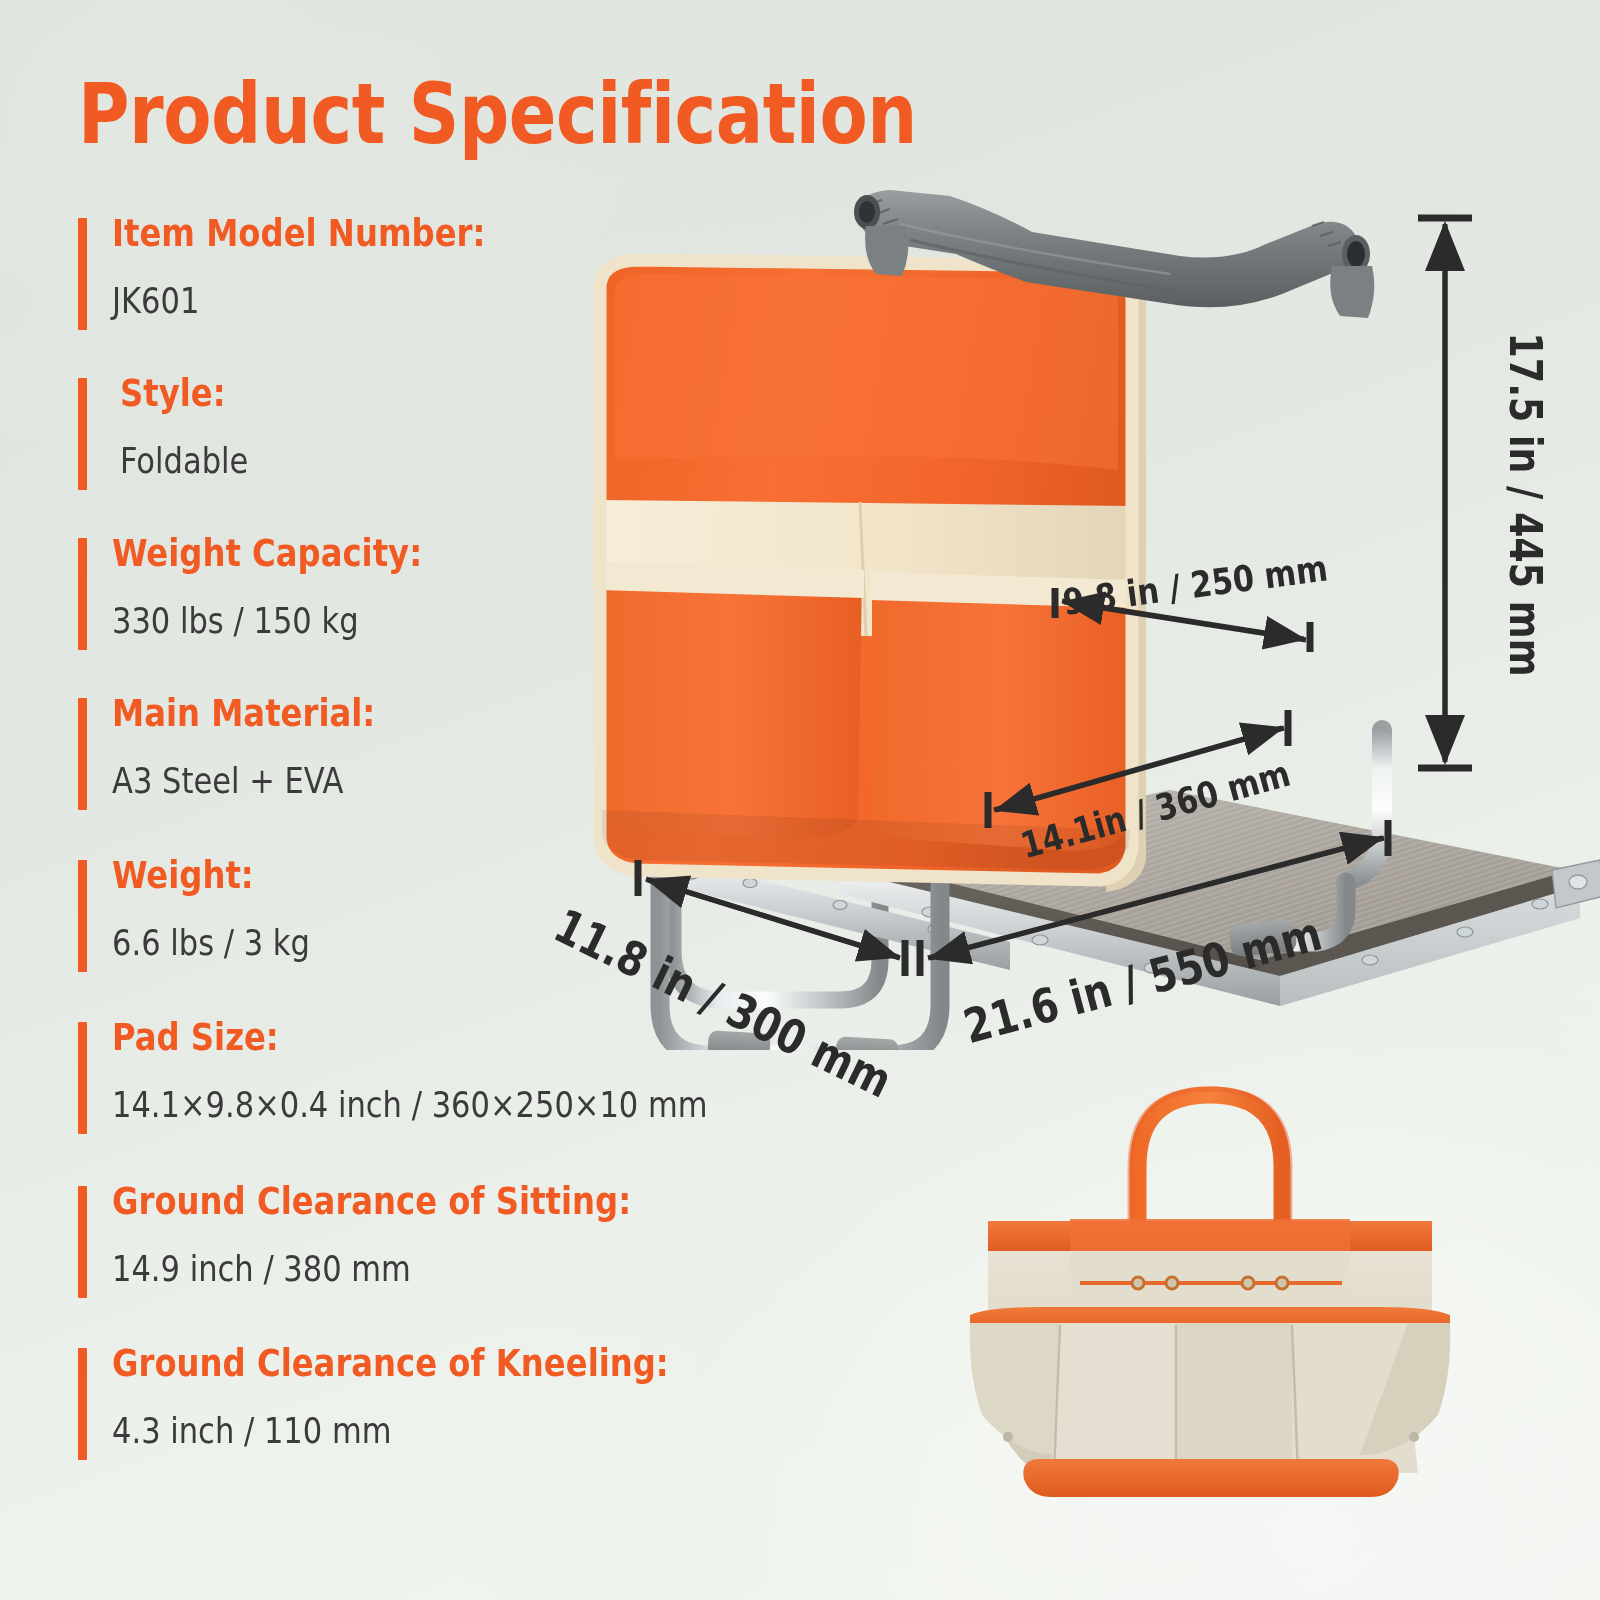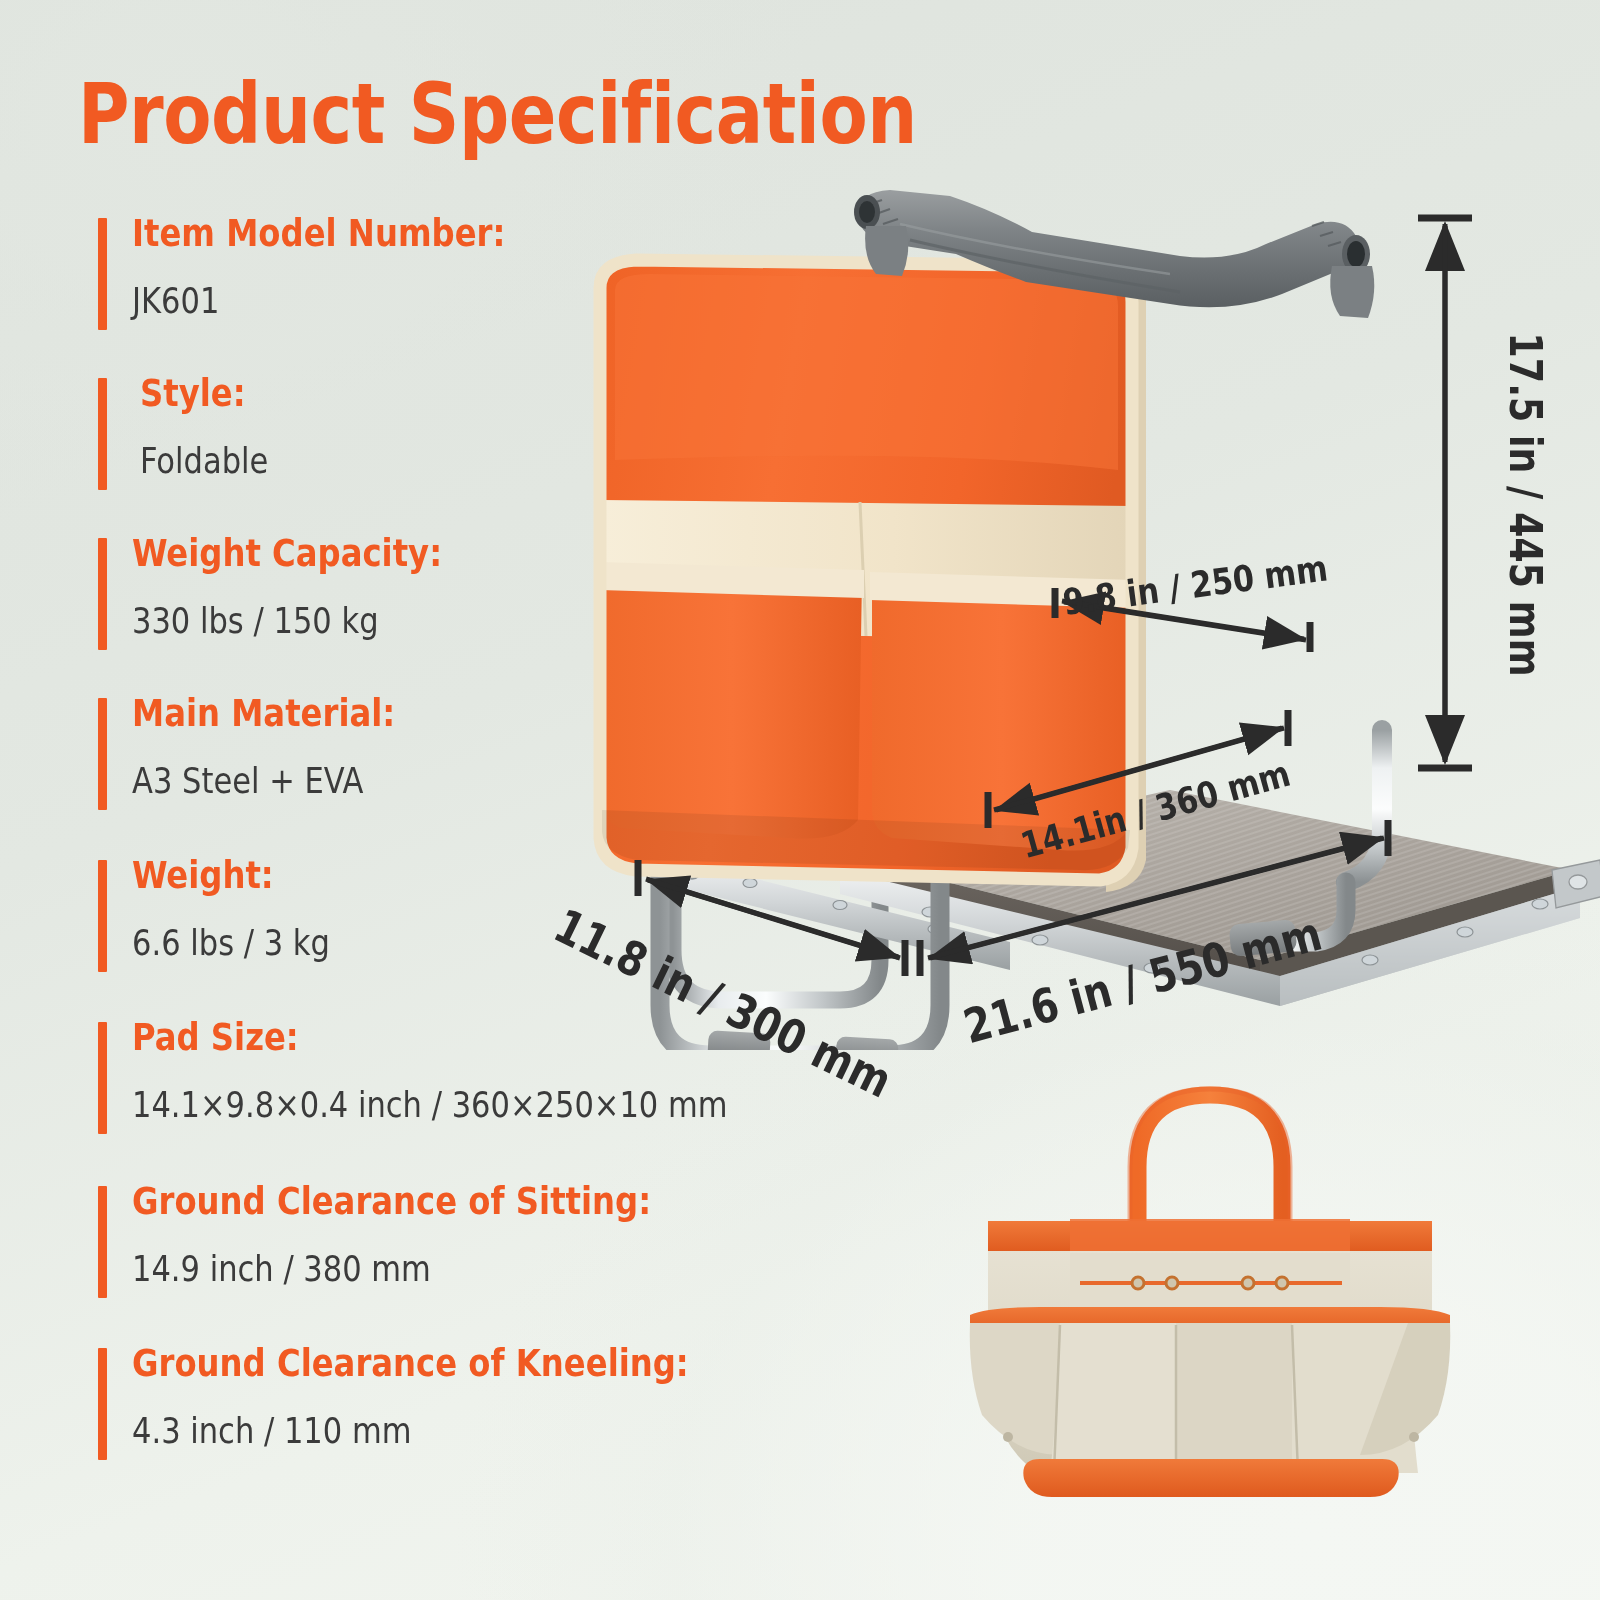--- a/index.html
+++ b/index.html
@@ -20,21 +20,21 @@
   #title{
     position:absolute;left:78px;top:72px;
     font-family:"Liberation Sans Narrow","DejaVu Sans Condensed","Liberation Sans",sans-serif;
     font-size:84px;font-weight:bold;color:#f15a22;
     letter-spacing:-0.5px;line-height:1;
     transform:scaleX(0.93);transform-origin:left top;
     white-space:nowrap;
   }
 
   
-  #spec-list{position:absolute;left:0;top:0;width:900px;height:1600px;margin-left:20px;}
+  #spec-list{position:absolute;left:0;top:0;width:900px;height:1600px;}
   .spec-item{position:absolute;left:78px;}
   .spec-bar{
     position:absolute;left:0;top:0;width:9px;border-radius:1px;
     background:#f15a22;
   }
   .spec-label{
     position:absolute;left:34px;top:-6px;
     font-family:"Liberation Sans Narrow","DejaVu Sans Condensed","Liberation Sans",sans-serif;
     font-size:37px;font-weight:bold;color:#f15a22;white-space:nowrap;
     transform:scaleX(0.97);transform-origin:left top;

